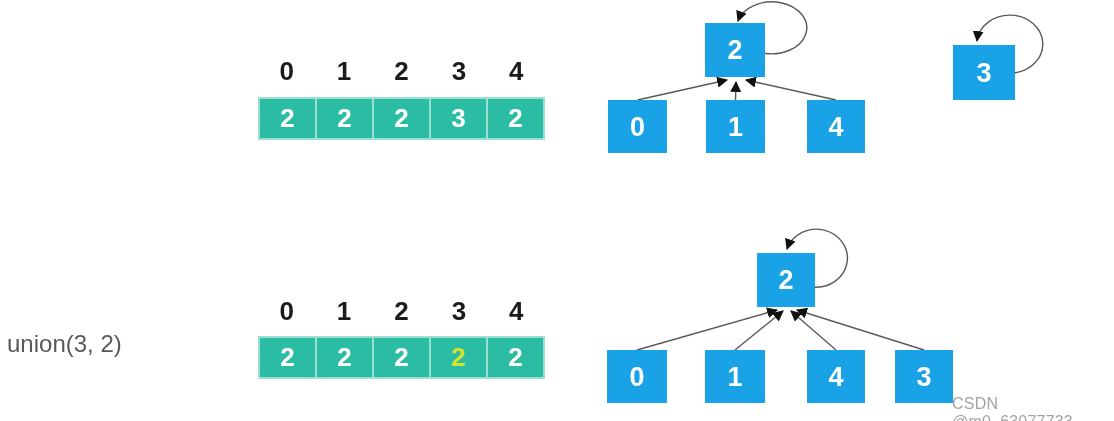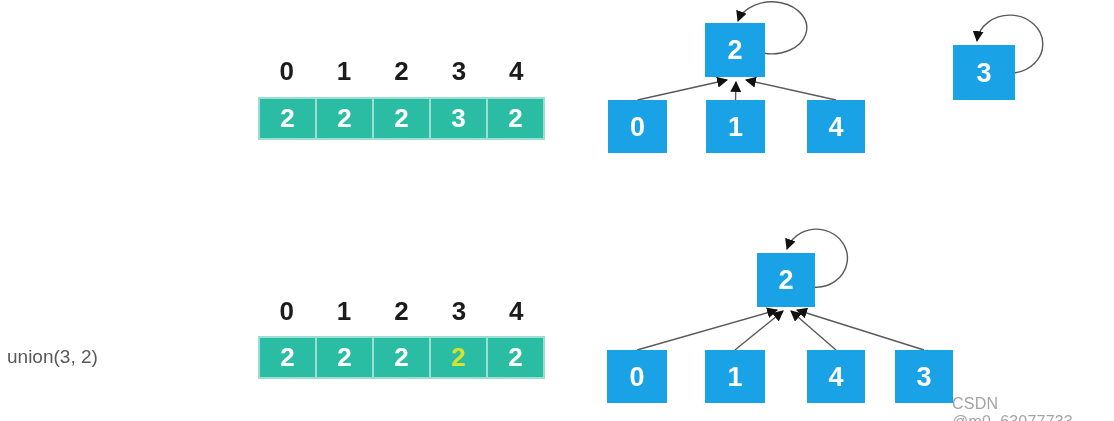--- a/index.html
+++ b/index.html
@@ -44,21 +44,21 @@
     font-family:"Liberation Sans", sans-serif;
     text-anchor:middle;
   }
   .edge, .self-loop {
     fill:none; stroke:#5a5a5a; stroke-width:1.4px;
   }
 
   
   .op-label {
     position:absolute; left:7px; top:330px;
-    font-size:19px; color:#595959;margin-top:16px;
+    font-size:24px; color:#595959;
   }
   .watermark {
     position:absolute; left:952px; top:395px;
     font-size:16px; color:rgba(158,158,158,0.95);
     letter-spacing:0.2px; z-index:5;
   }
 </style>
 </head>
 <body>
 

